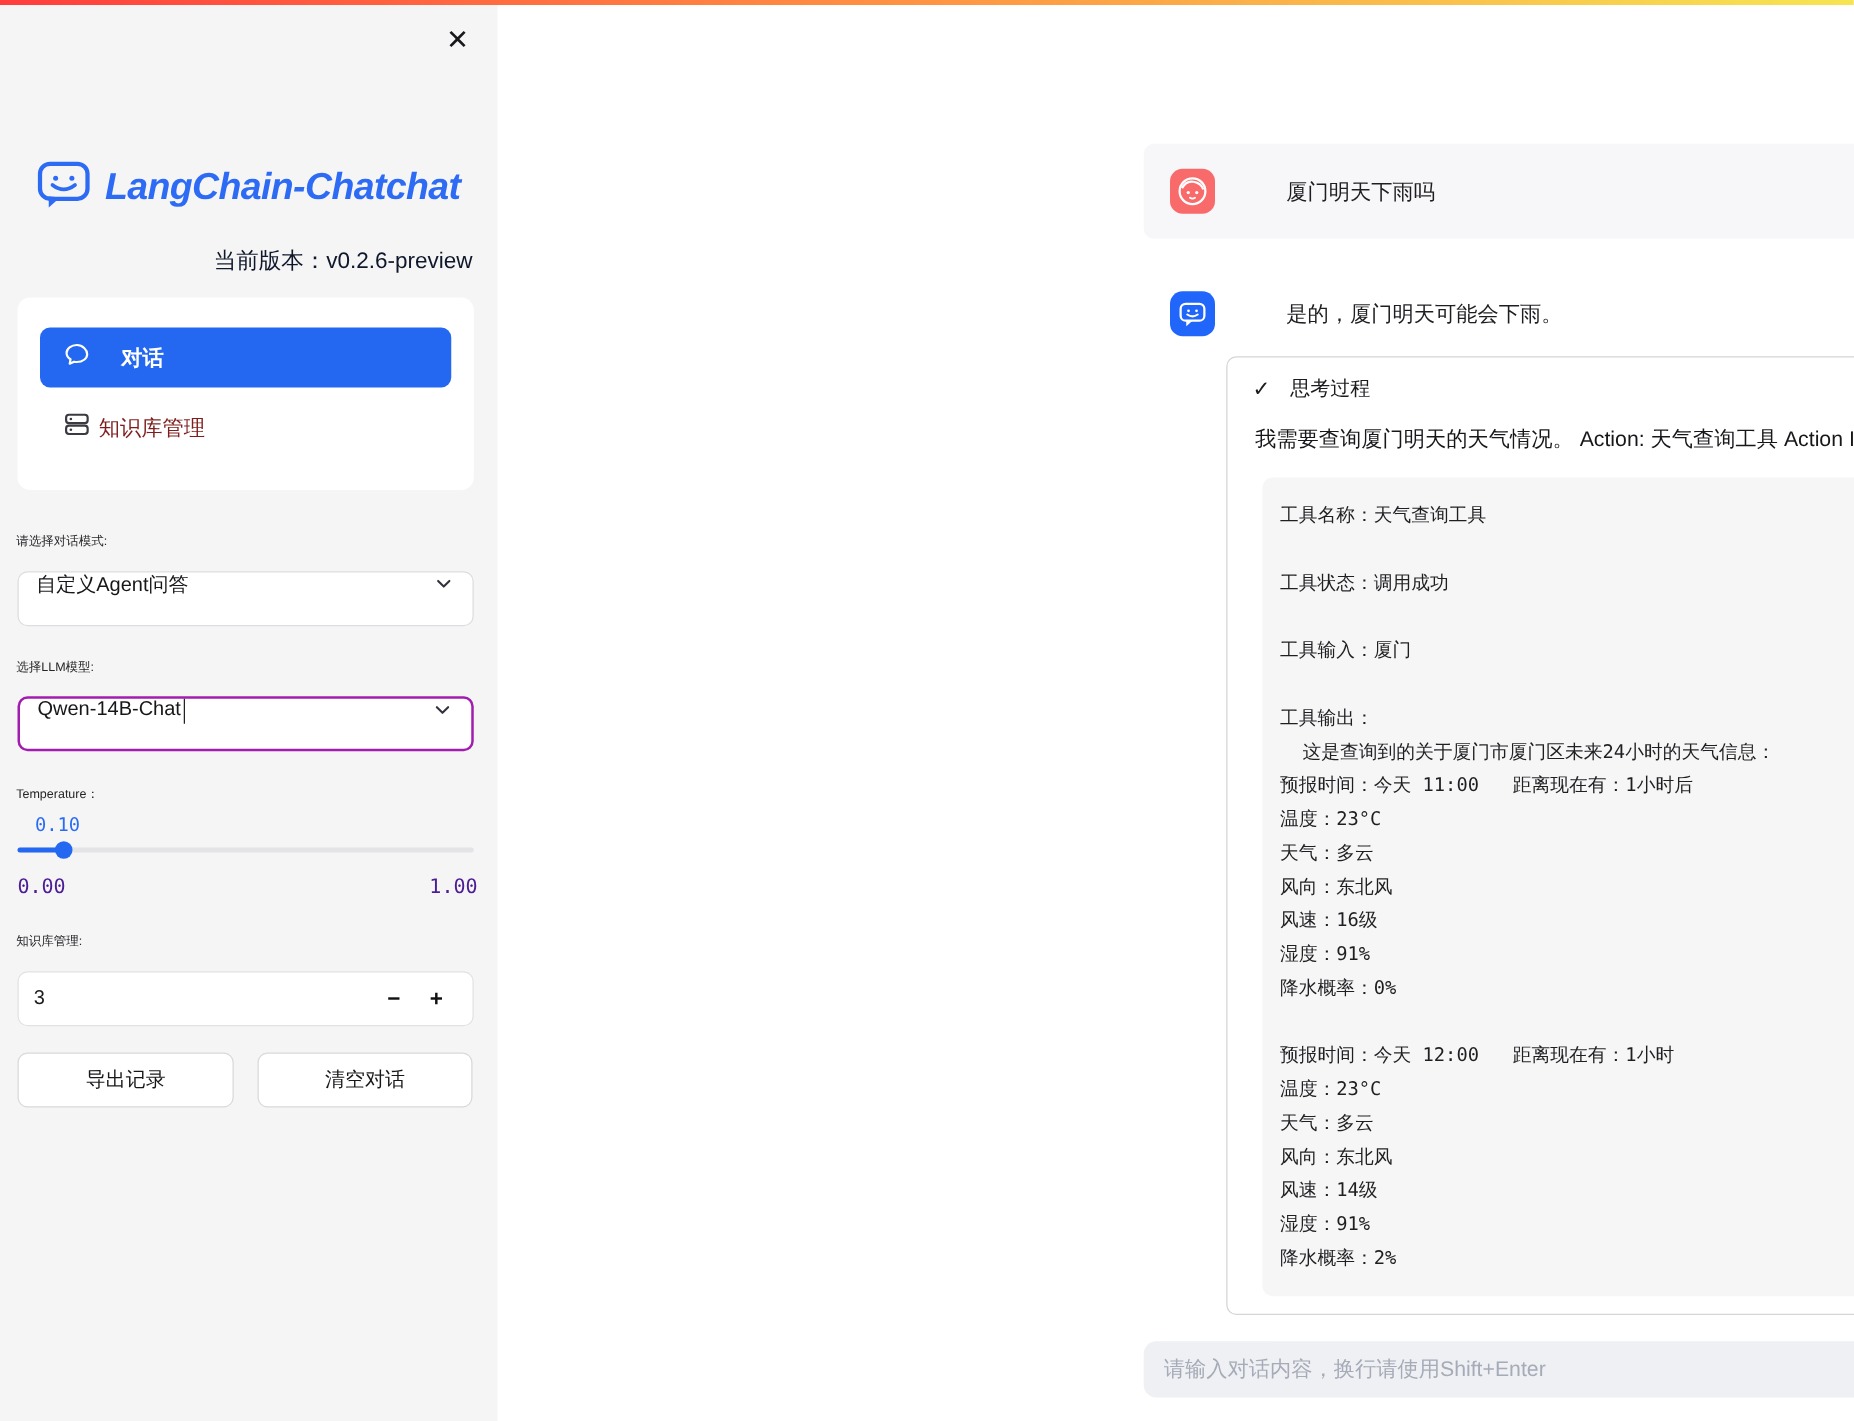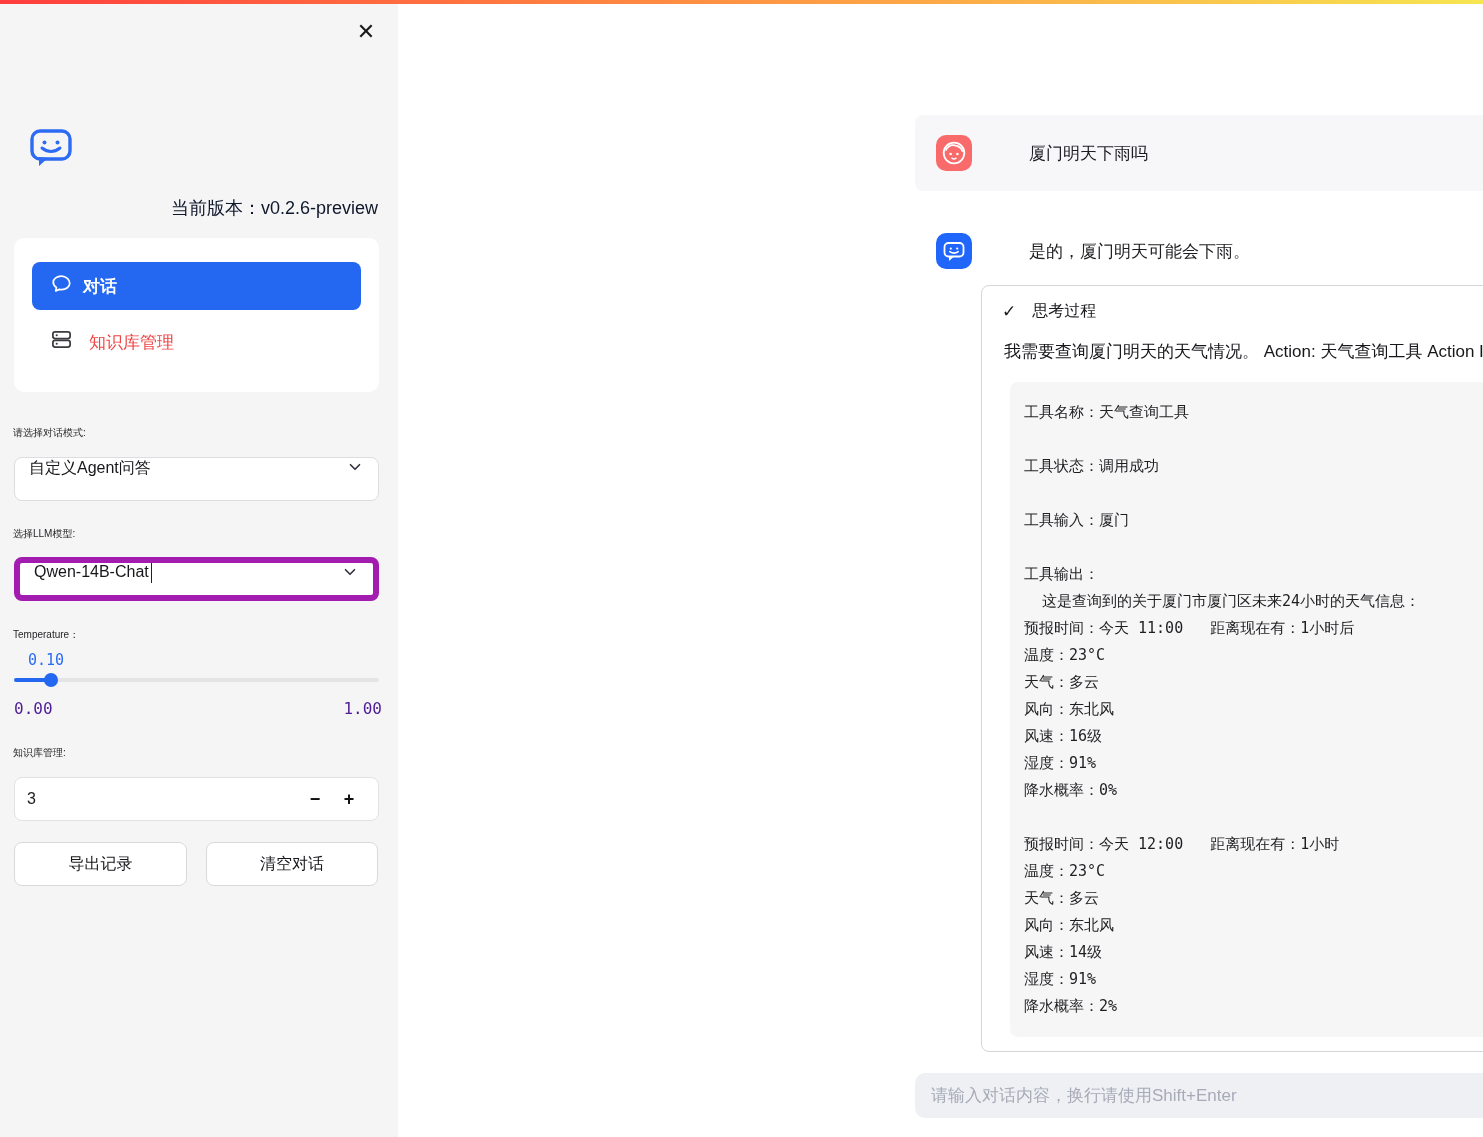--- a/index.html
+++ b/index.html
@@ -10,27 +10,27 @@
     background:linear-gradient(90deg,#ff3d3d 0%,#ff8c42 45%,#f6e552 100%); }
 
   
   .sidebar { position:absolute; left:0; top:0; width:398px; height:1137px; background:#f5f5f6; z-index:5; }
   .close-btn { position:absolute; top:18px; right:18px; width:28px; height:28px; border:none; background:none;
     font-size:22px; line-height:28px; color:#17171b; cursor:pointer; }
   .brand { position:absolute; left:28px; top:124px; display:flex; align-items:center; gap:10px; }
   .brand-title { font-size:30px; font-weight:bold; font-style:italic; color:#2d6bf4; letter-spacing:-.5px; }
   .version { position:absolute; top:196px; right:20px; font-size:18px; color:#0f172a; }
   .nav-card { position:absolute; left:14px; top:238px; width:365px; height:154px; background:#fff; border-radius:10px; padding:24px 18px; }
-  .nav-pill { display:flex; align-items:center; gap:10px; height:48px; border-radius:8px; background:#2468f2;
+  .nav-pill { display:flex; align-items:center; gap:24px; height:48px; border-radius:8px; background:#2468f2;
     color:#fff; font-size:17px; font-weight:bold; padding-left:18px; cursor:pointer; }
-  .nav-item { display:flex; align-items:center; gap:16px; height:48px; padding-left:18px; font-size:17px; color:#ef4444; cursor:pointer; margin-top:8px; }
+  .nav-item { display:flex; align-items:center; gap:6px; height:48px; padding-left:18px; font-size:17px; color:#7f1d1d; cursor:pointer; margin-top:8px; }
   .side-label { position:absolute; left:13px; font-size:10px; color:#262628; }
   .select { position:absolute; left:14px; width:365px; height:44px; background:#fff; border:1px solid #dddde1;
     border-radius:8px; display:flex; align-items:flex-start; padding:0 14px; font-size:16px; color:#17171b; cursor:pointer; }
-  .select.focused { border:6px solid #a21caf; }
+  .select.focused { border:2px solid #a21caf; }
   .select .spacer { flex:1; }
   .caret { width:1.5px; height:20px; background:#222; margin-left:2px; }
   .slider-value { position:absolute; left:28px; top:651px; font-family:"DejaVu Sans Mono", monospace; font-size:15px; color:#2b6bf3;text-align:right; }
   .slider { position:absolute; left:14px; top:678px; width:365px; height:4px; border-radius:2px; background:#e4e4e7; cursor:pointer; }
   .slider-fill { position:absolute; left:0; top:0; height:4px; border-radius:2px; background:#2468f2; }
   .slider-thumb { position:absolute; top:-5px; width:14px; height:14px; border-radius:50%; background:#2468f2; }
   .slider-min, .slider-max { position:absolute; top:699px; font-family:"DejaVu Sans Mono", monospace; font-size:16px; color:#4c1d95; }
   .slider-min { left:14px; } .slider-max { right:16px; }
   .num-input { position:absolute; left:14px; top:777px; width:365px; height:44px; background:#fff; border:1px solid #e2e2e5;
     border-radius:8px; display:flex; align-items:center; padding:0 12px; font-size:16px; }
@@ -81,20 +81,21 @@
   <div class="brand">
     <span>
       <svg width="46" height="46" viewBox="0 0 46 46" fill="none">
         <rect x="4" y="7" width="38" height="28" rx="8" stroke="#2d6bf4" stroke-width="3.4"></rect>
         <path d="M11 33 L11 42 L20 34" fill="#2d6bf4"></path>
         <circle cx="16.5" cy="18.5" r="2" fill="#2d6bf4"></circle>
         <circle cx="29.5" cy="18.5" r="2" fill="#2d6bf4"></circle>
         <path d="M14 24 Q23 31 32 24" stroke="#2d6bf4" stroke-width="3" fill="none" stroke-linecap="round"></path>
       </svg>
     </span>
+    <span class="brand-title">LangChain-Chatchat</span>
   </div>
 
   <div class="version">
     <span>当前版本：</span><span>v0.2.6-preview</span>
   </div>
 
   <div class="nav-card">
     <div class="nav-pill">
       <span>
         <svg width="23" height="23" viewBox="0 0 24 24" fill="none">

